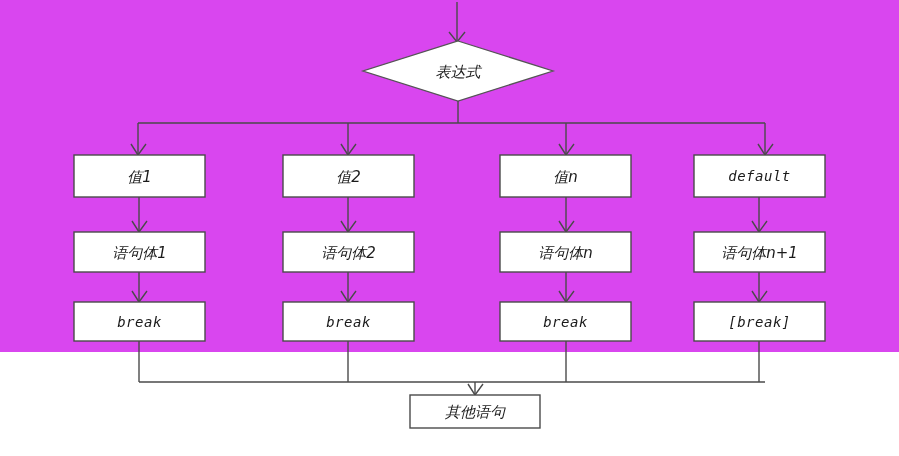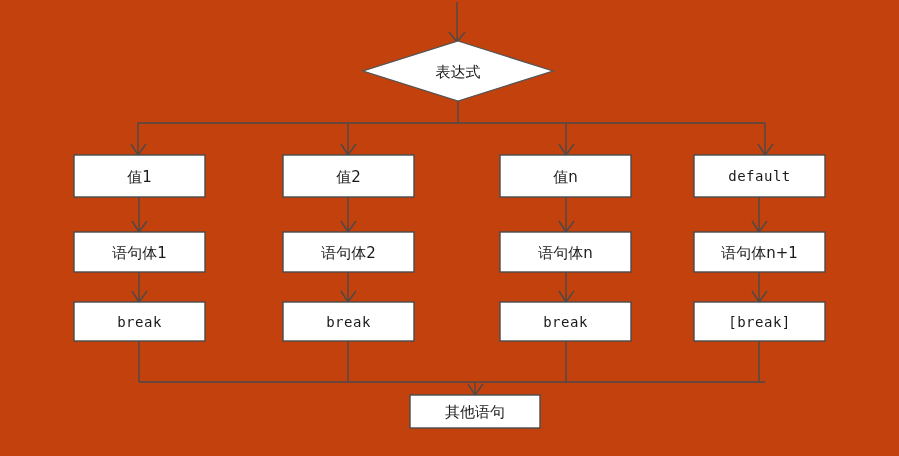--- a/index.html
+++ b/index.html
@@ -9,22 +9,23 @@
   }
   body {
     width: 899px;
     height: 456px;
     font-family: "Liberation Sans", sans-serif;
     overflow: hidden;
   }
   #diagram-root {
     position: relative;
     width: 899px;
-    height: 456px;
-    background: #c2410c;
+    height: 352px;
+    background: #d946ef;
+    font-style: italic;
   }
   #flow-svg {
     position: absolute;
     left: 0;
     top: 0;
     width: 899px;
     height: 456px;
   }
   .node-text-cjk {
     font-family: "DejaVu Sans", "Liberation Sans", sans-serif;

